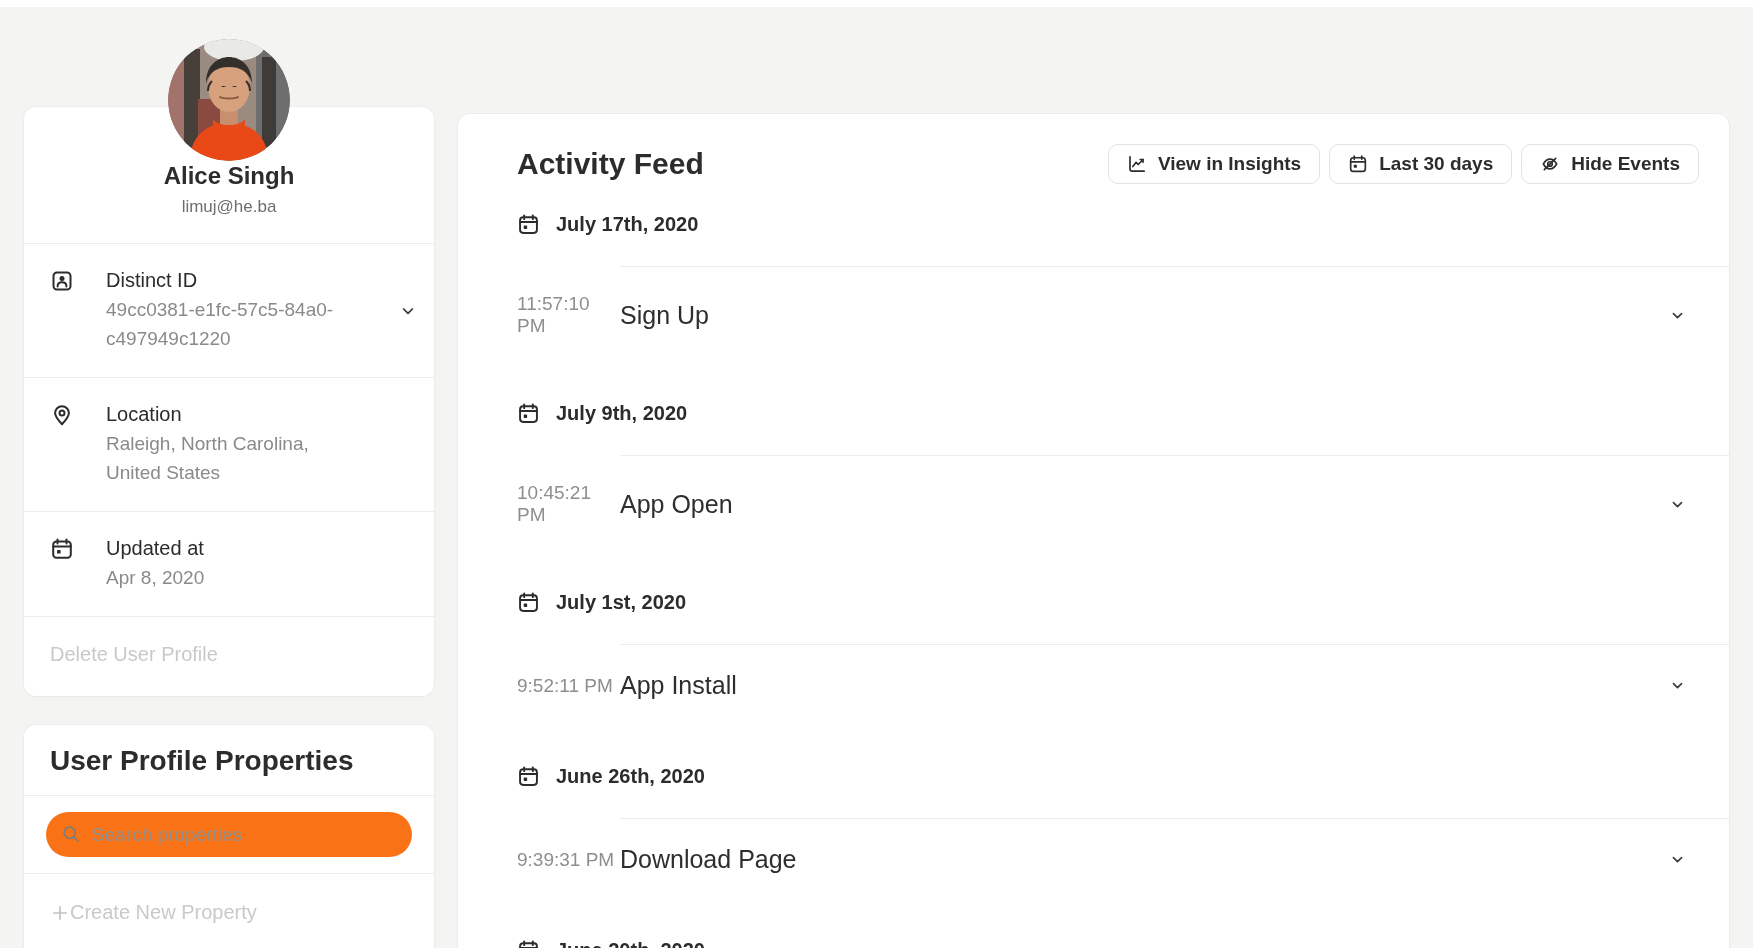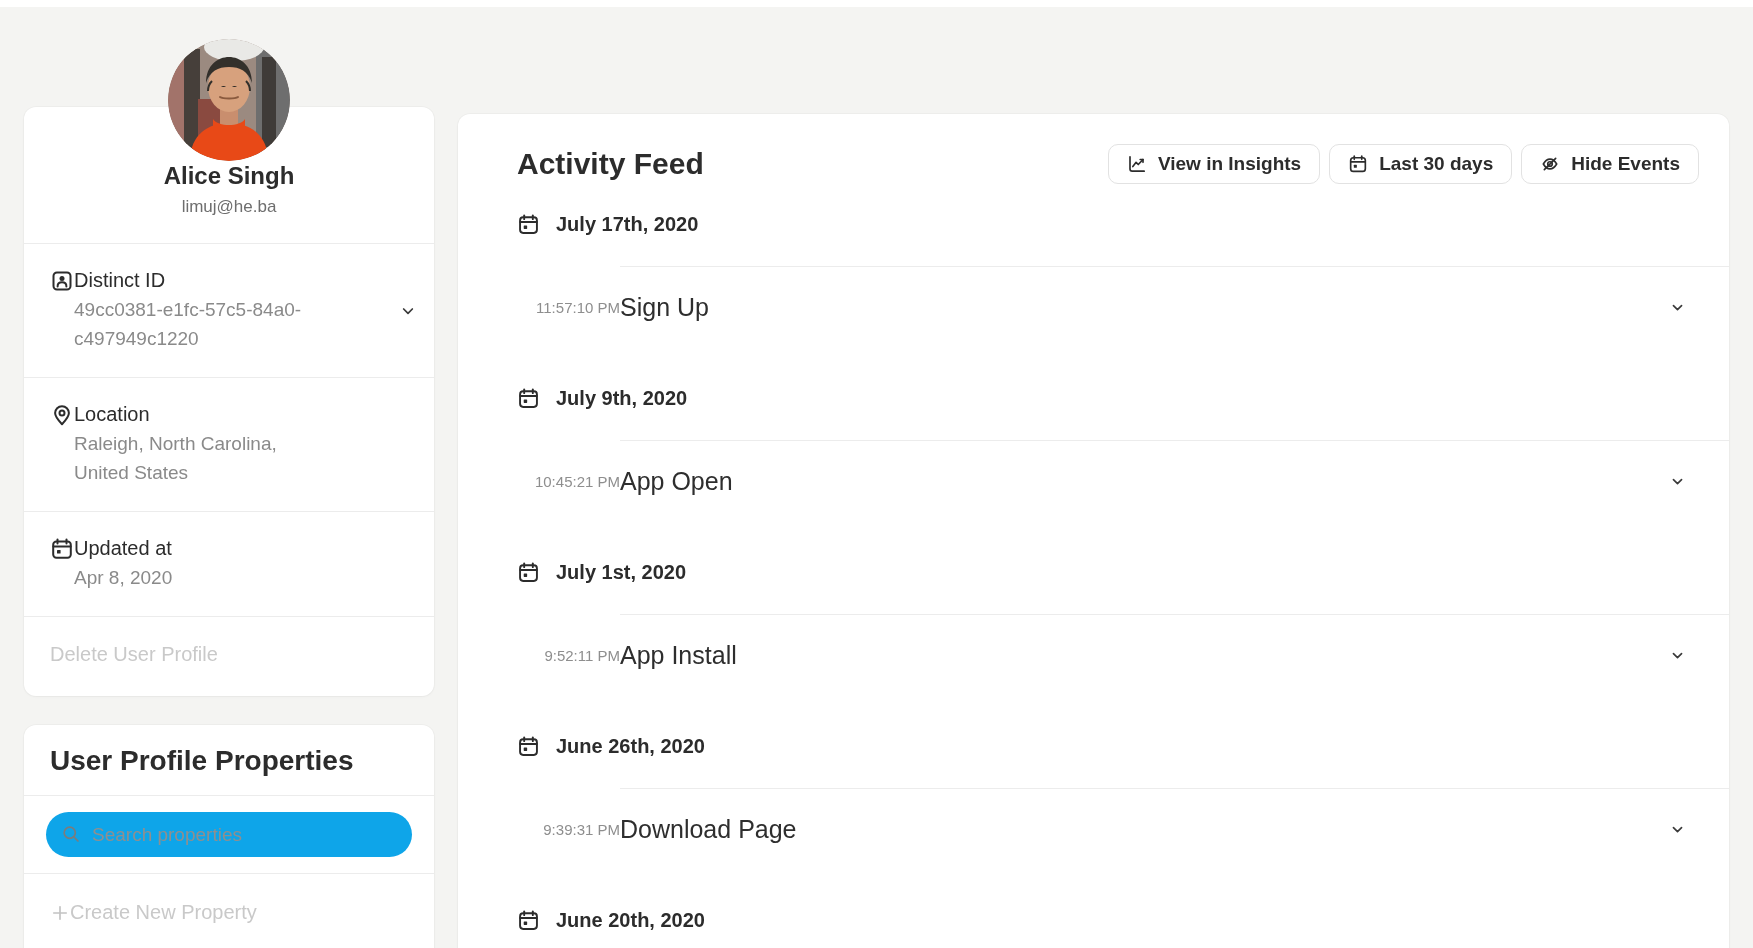--- a/index.html
+++ b/index.html
@@ -24,33 +24,33 @@
   .avatar-wrap {
     position: absolute; top: -68px; left: 50%; transform: translateX(-50%);
     width: 122px; height: 122px; border-radius: 50%; overflow: hidden;
   }
   .profile-name { text-align: center; font-size: 24px; font-weight: 700; line-height: 26px; color: #2c2c2c; }
   .profile-email { text-align: center; font-size: 17px; line-height: 18px; color: #6e6e6e; margin-top: 9px; padding-bottom: 27px; }
   .hdiv { height: 1px; background: #ececec; }
 
   .info-row { display: flex; align-items: flex-start; padding: 24px 18px 24px 26px; position: relative; }
   .info-row .icon { margin-top: 1px; }
-  .info-text { margin-left: 0; flex: 1; min-width: 0; }
+  .info-text { margin-left: 32px; flex: 1; min-width: 0; }
   .info-label { font-size: 20px; line-height: 24px; color: #2c2c2c; }
   .info-value { font-size: 19px; line-height: 29px; color: #8a8a8a; margin-top: 3px; max-width: 252px; overflow-wrap: break-word; }
   .info-chevron { align-self: center; color: #3a3a3a; cursor: pointer; flex: 0 0 auto; }
 
   .delete-row { padding: 26px 26px 30px 26px; font-size: 20px; color: #c9c9c9; cursor: default; }
 
   .props-card { margin-top: 29px; height: 311px; overflow: hidden; }
   .props-title { font-size: 28px; font-weight: 700; padding: 20px 26px 18px 26px; color: #2c2c2c; }
   .search-wrap { position: relative; margin: 16px 22px 16px 22px; }
   .search-wrap .icon { position: absolute; left: 15px; top: 12px; color: #7c7c7c; }
   .search-input {
-    width: 100%; height: 45px; border: none; outline: none; background: #0ea5e9;
+    width: 100%; height: 45px; border: none; outline: none; background: #f97316;
     border-radius: 23px; padding: 0 16px 0 46px; font-size: 19px; color: #444;
     font-family: inherit;
   }
   .search-input::placeholder { color: #8f8f8f; }
   .create-row { display: flex; align-items: center; padding: 27px 26px 6px 26px; font-size: 20px; color: #c9c9c9; cursor: default; }
   .create-row .icon { color: #c2c2c2; }
   .prop-item { padding: 30px 26px 22px 26px; }
 
   
   .right-col { flex: 1; margin-top: 107px; }
@@ -64,21 +64,21 @@
     background: #fff; border: 1px solid #e2e2e2; border-radius: 10px;
     padding: 0 18px; font-size: 19px; font-weight: 600; color: #2c2c2c;
     font-family: inherit; cursor: pointer;
   }
   .feed-groups { margin-top: 29px; }
   .date-group:not(:first-child) { margin-top: 46px; }
   .date-header { display: flex; align-items: flex-start; gap: 16px; height: 26px; }
   .date-label { font-size: 20px; font-weight: 700; color: #2c2c2c; }
   .group-divider { height: 1px; background: #ececec; margin: 27px 0 0 103px; }
   .event-row { display: flex; align-items: center; padding: 26px 44px 19px 0; cursor: pointer; }
-  .event-time { width: 103px; flex: 0 0 103px; font-size: 15px; color: #8e8e8e; text-align: right; }
+  .event-time { width: 103px; flex: 0 0 103px; font-size: 19px; color: #8e8e8e; }
   .event-name { font-size: 25px; font-weight: 500; color: #2e2e2e; }
   .event-row .chev { margin-left: auto; color: #3a3a3a; }
 
   .icon { display: inline-flex; align-items: center; justify-content: center; flex: 0 0 auto; }
   .icon svg { width: 100%; height: 100%; display: block; }
   .icon-24 { width: 24px; height: 24px; }
   .icon-23 { width: 23px; height: 23px; }
   .icon-20 { width: 20px; height: 20px; }
   .icon-16 { width: 16px; height: 16px; }
   .icon-15 { width: 15px; height: 15px; }

